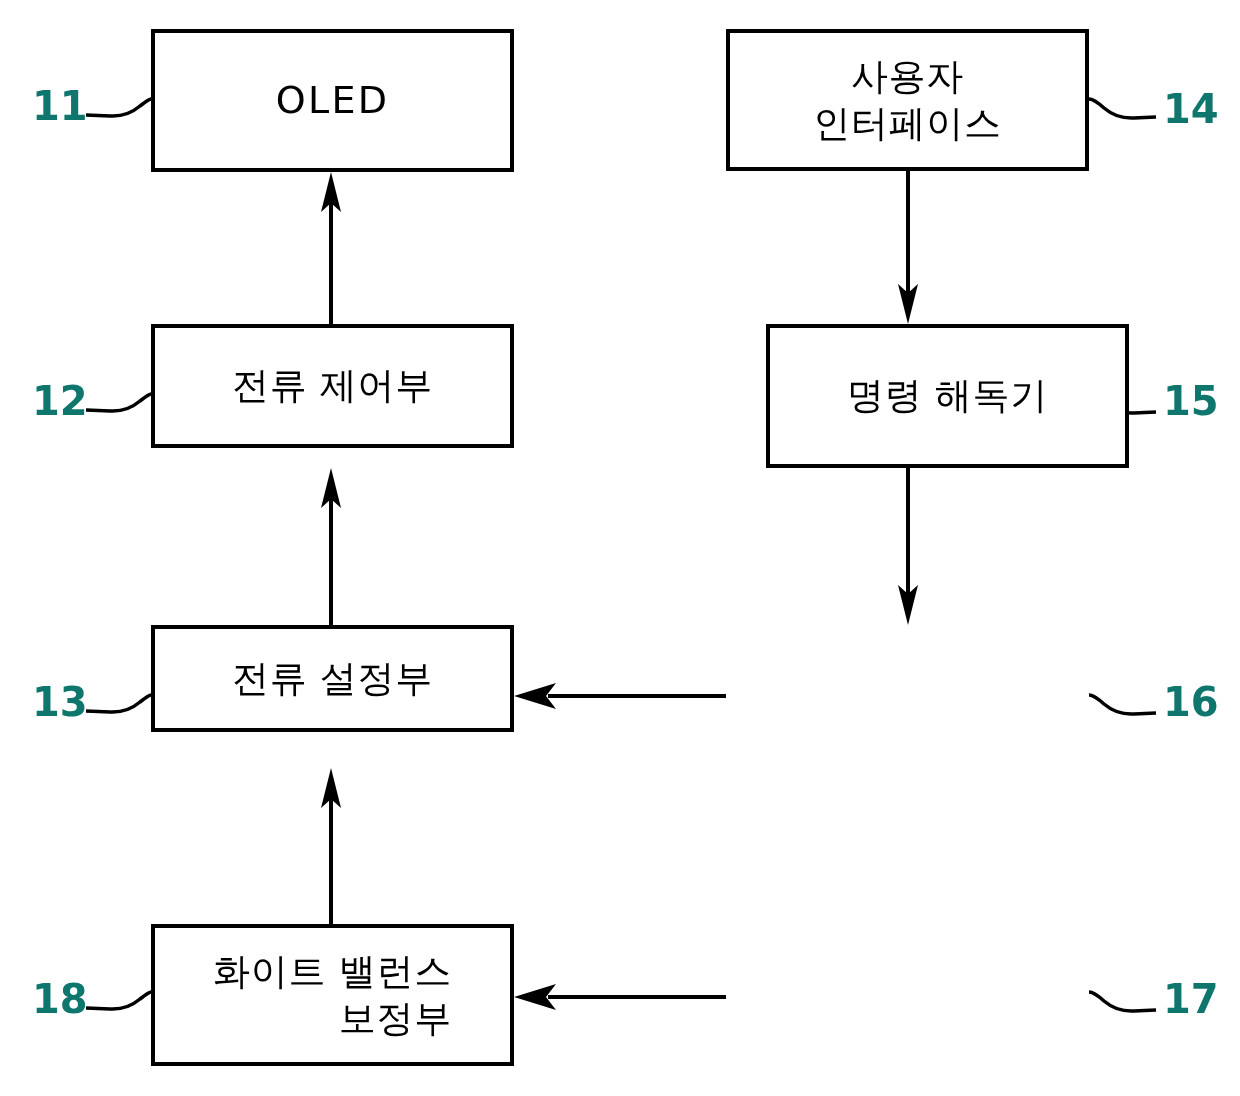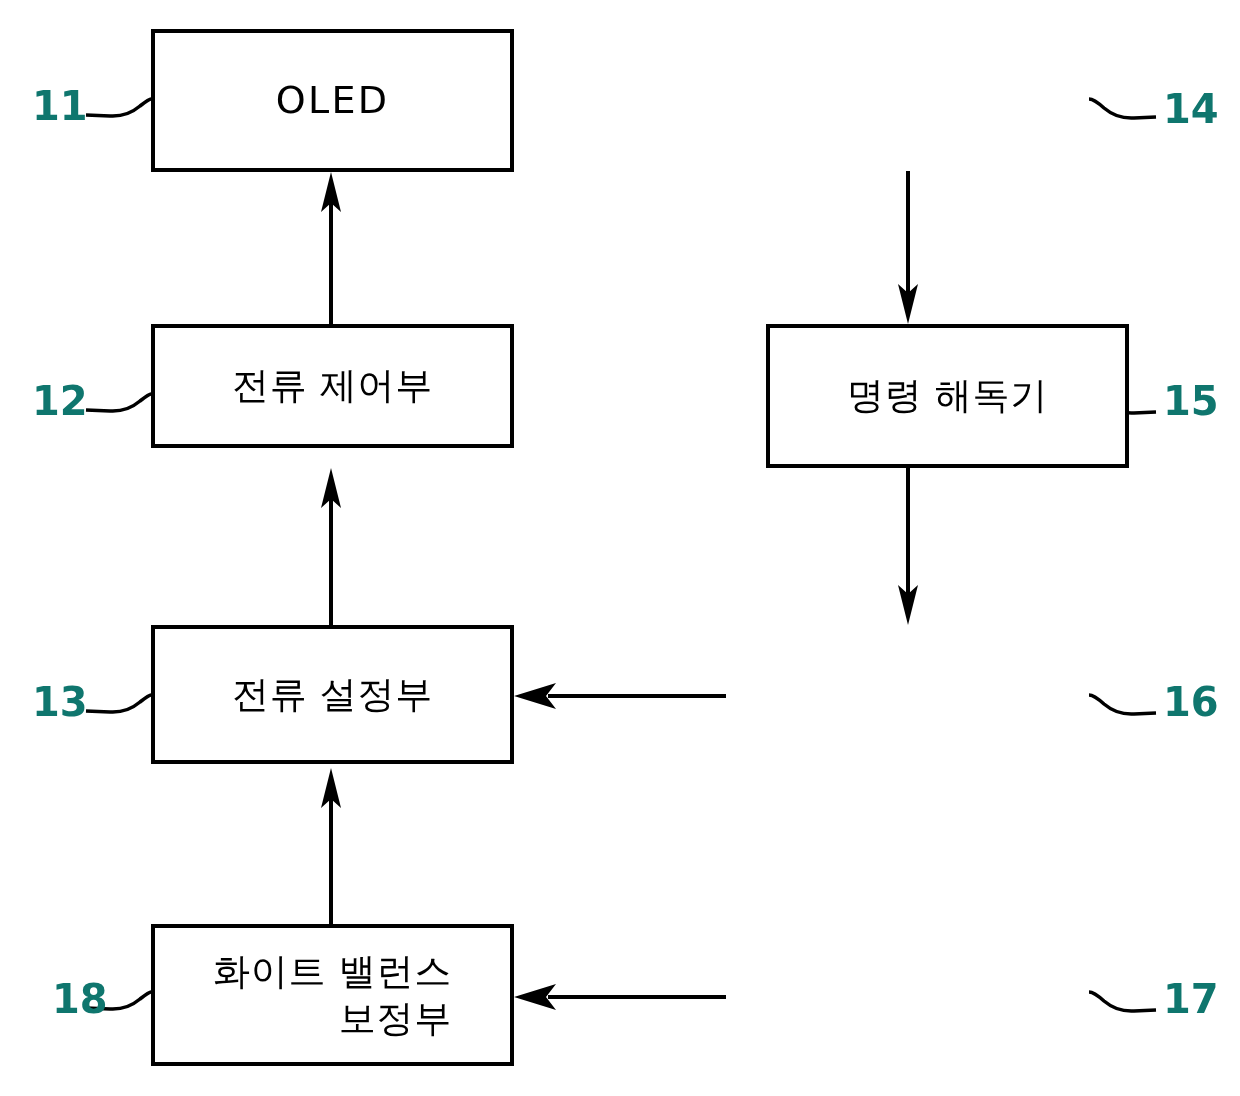--- a/index.html
+++ b/index.html
@@ -125,42 +125,46 @@
     </g>
     <g>
       <path d="M 1089 992 Q 1094 992 1104 1001 Q 1117 1012 1134 1011 L 1156 1010" fill="none" stroke="#000" stroke-width="3.5"></path>
     </g>
   </svg>
 
   <div class="node-box" style="left:151px; top:29px; width:363px; height:143px;">
     <span class="node-label latin">OLED</span>
   </div>
 
+  <div class="node-box" style="left:726px; top:29px; width:363px; height:142px;">
+    <span class="node-label">사용자
+인터페이스</span>
+  </div>
 
   <div class="node-box" style="left:151px; top:324px; width:363px; height:124px;">
     <span class="node-label">전류 제어부</span>
   </div>
 
   <div class="node-box" style="left:726px; top:324px; width:363px; height:144px;margin-left:40px;">
     <span class="node-label">명령 해독기</span>
   </div>
 
-  <div class="node-box" style="left:151px; top:625px; width:363px; height:139px;">
+  <div class="node-box" style="left:151px; top:625px; width:363px; height:107px;">
     <span class="node-label">전류 설정부</span>
   </div>
 
 
   <div class="node-box" style="left:151px; top:924px; width:363px; height:142px;text-align:right;">
     <span class="node-label">화이트 밸런스
 보정부</span>
   </div>
 
 
   <span class="ref-num" style="left:32px; top:86px;">11</span>
   <span class="ref-num" style="left:1163px; top:89px;">14</span>
   <span class="ref-num" style="left:32px; top:381px;">12</span>
   <span class="ref-num" style="left:1163px; top:381px;">15</span>
   <span class="ref-num" style="left:32px; top:682px;">13</span>
   <span class="ref-num" style="left:1163px; top:682px;">16</span>
-  <span class="ref-num" style="left:32px; top:979px;margin-left:20px;">18</span>
+  <span class="ref-num" style="left:32px; top:979px;">18</span>
   <span class="ref-num" style="left:1163px; top:979px;">17</span>
 
 </div>
 
 </body></html>

